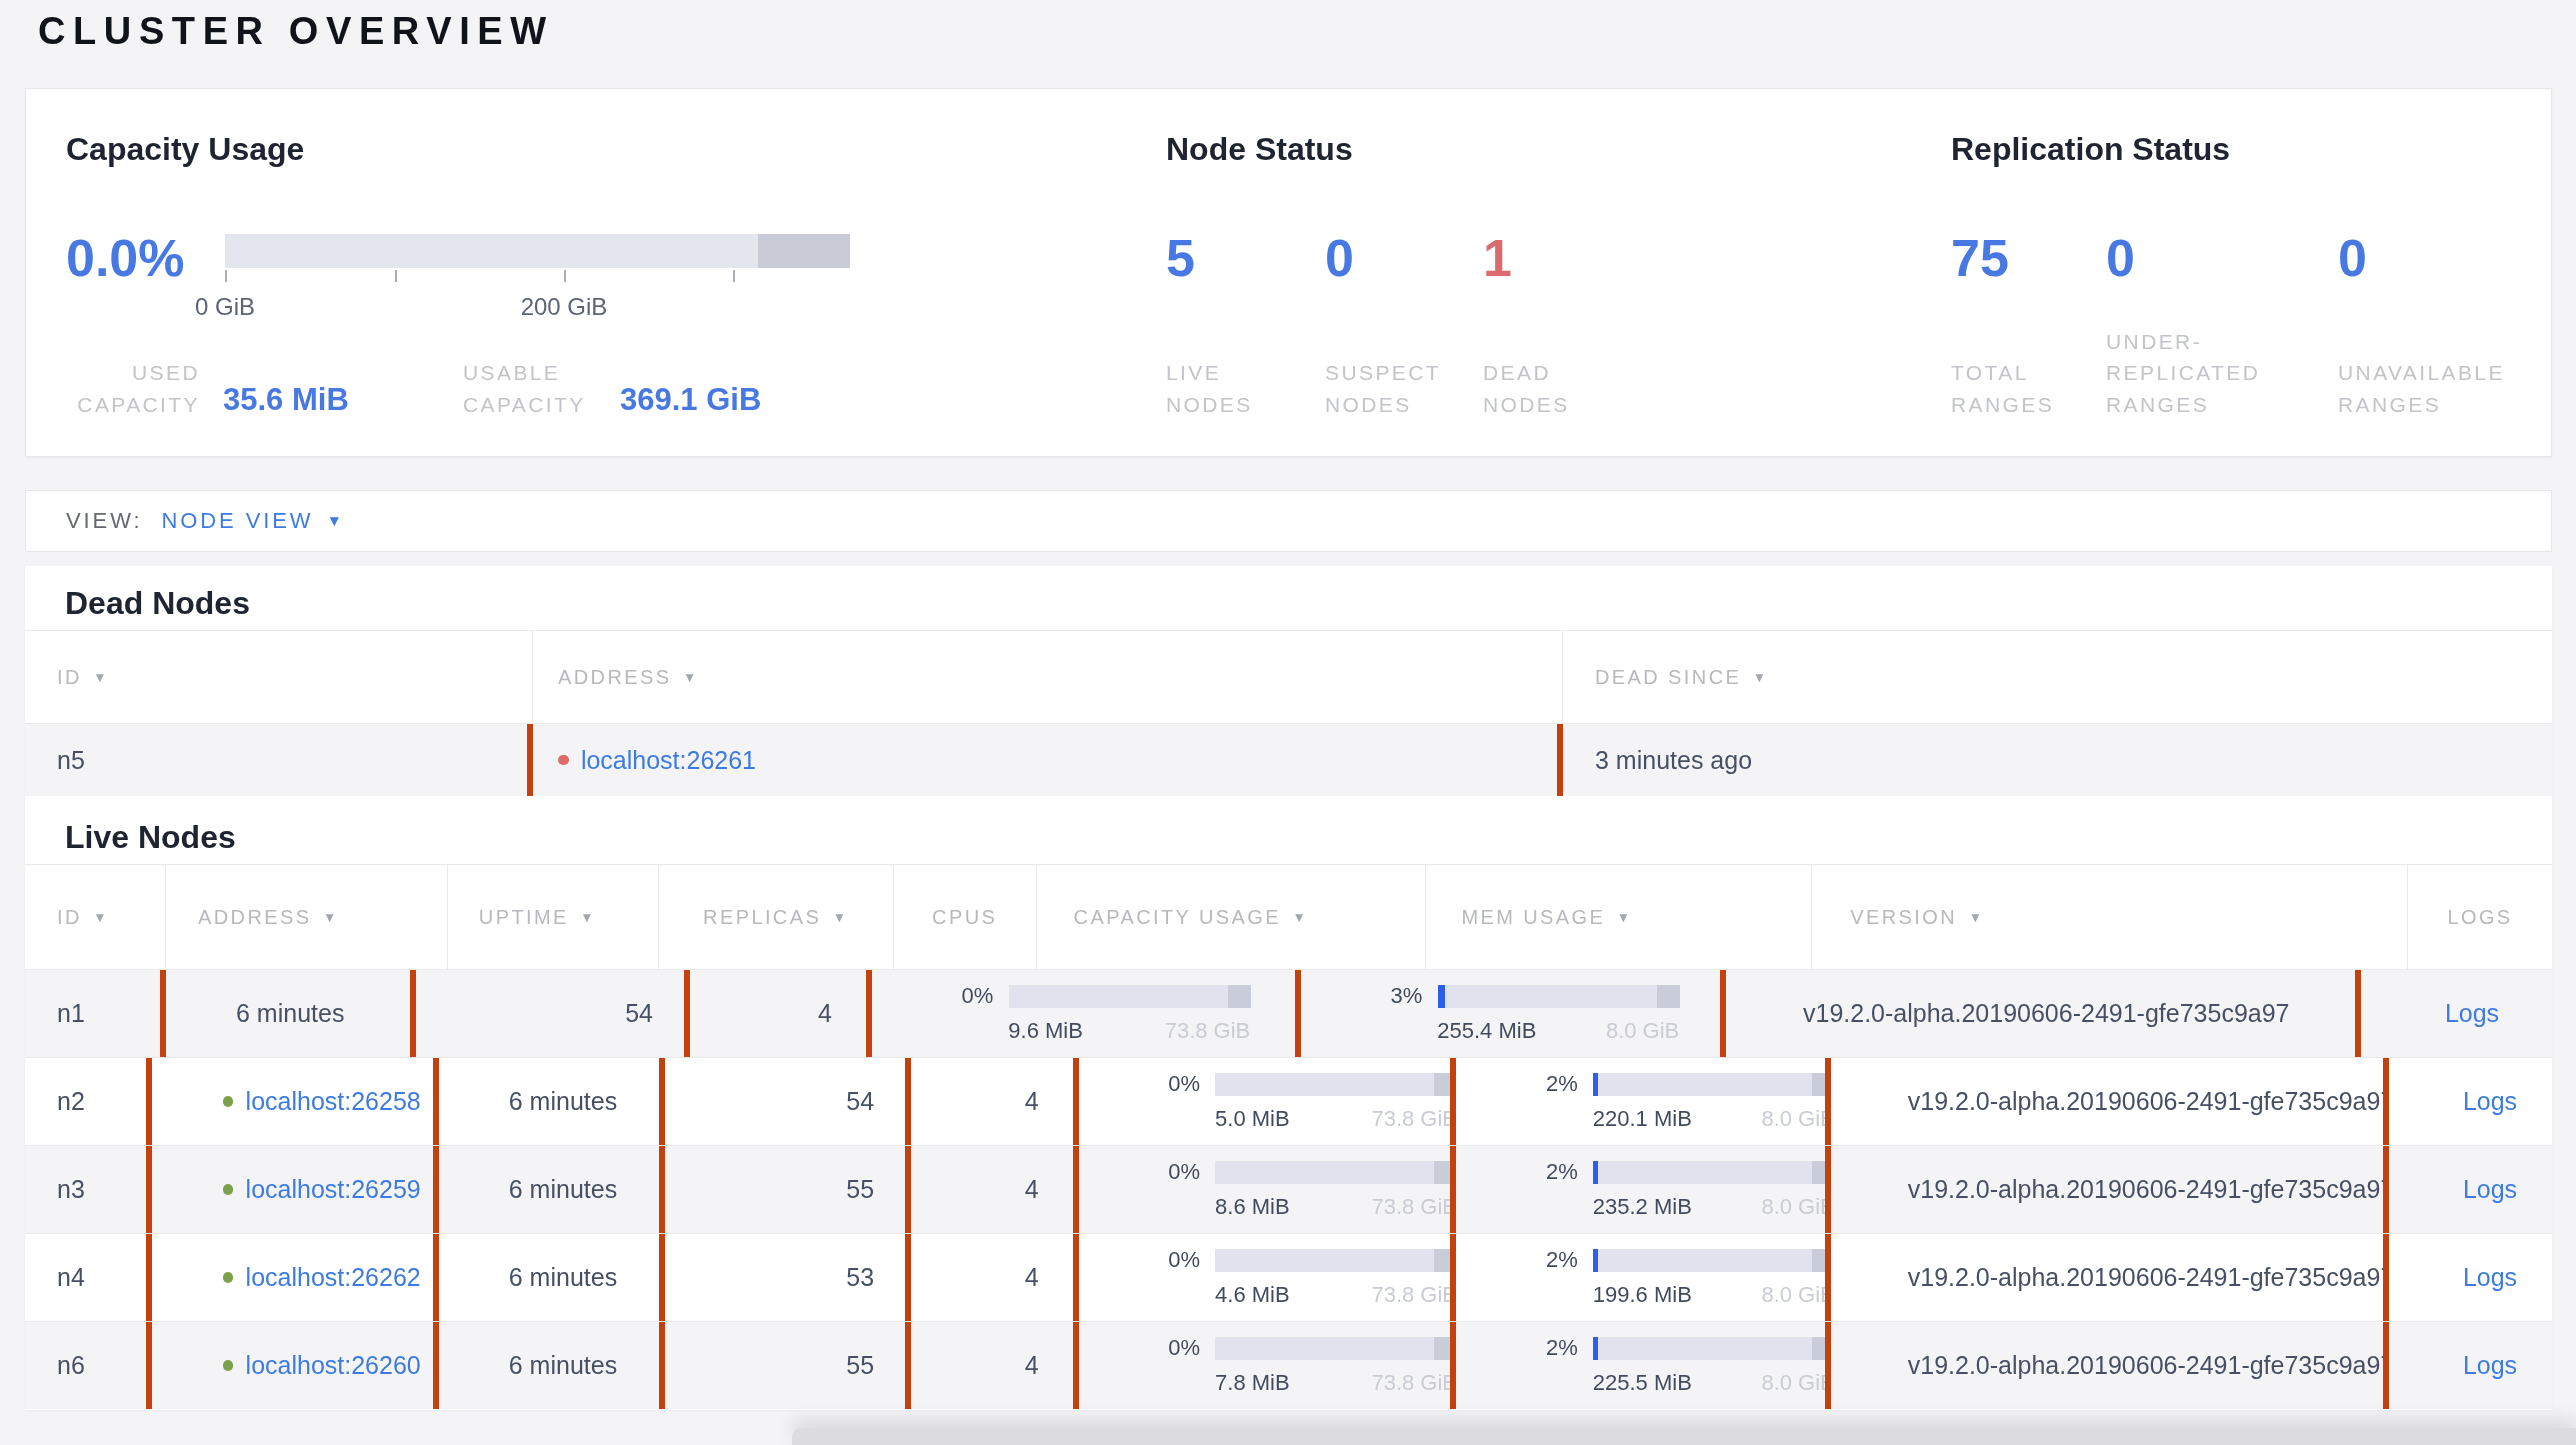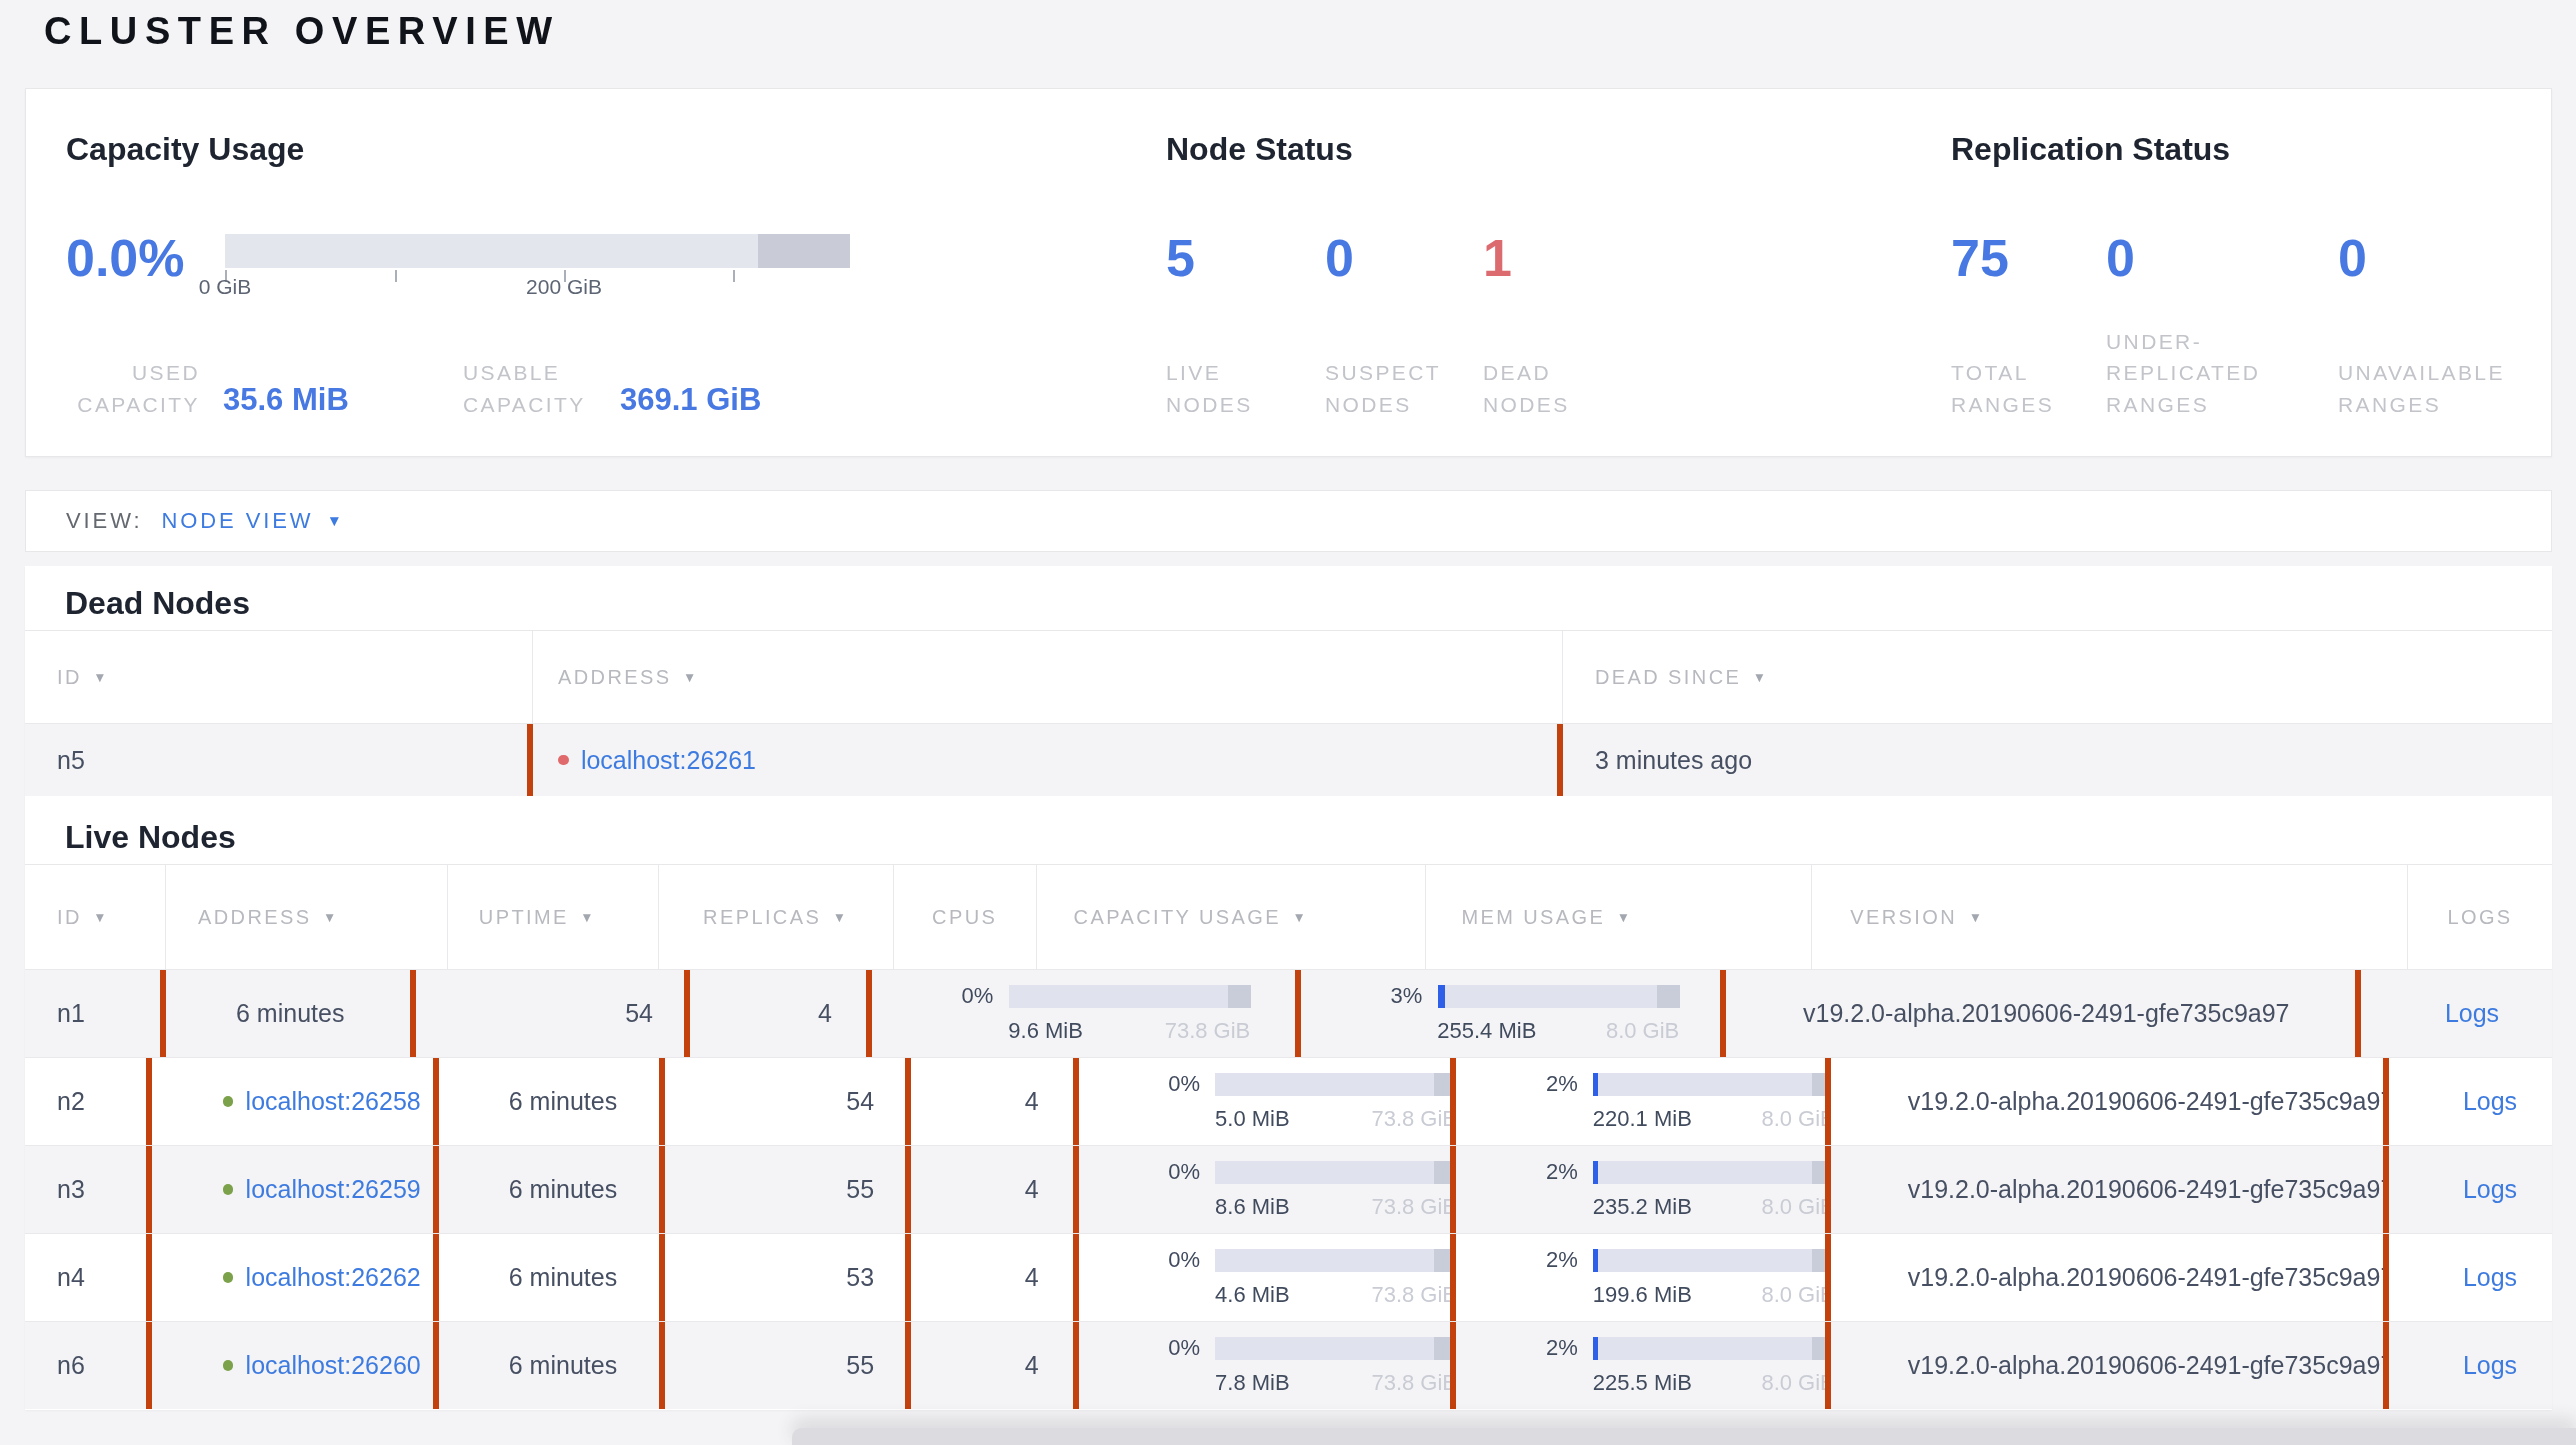--- a/index.html
+++ b/index.html
@@ -1,19 +1,19 @@
 <!DOCTYPE html>
 <html><head>
 <meta charset="utf-8">
 <style>
   html,body{margin:0;padding:0;background:#e9e9ec;}
   #page{position:relative;width:2576px;height:1446px;background:#f4f4f6;
         font-family:"Liberation Sans",sans-serif;overflow:hidden;color:#475063;}
 
-  .page-title{position:absolute;left:44px;top:9.5px;font-size:38px;font-weight:bold;
+  .page-title{position:absolute;left:38px;top:9.5px;font-size:38px;font-weight:bold;
               letter-spacing:7.6px;color:#10131a;text-align:center;}
 
   .card{position:absolute;background:#fff;border:1px solid #e7e7ea;box-sizing:border-box;
         box-shadow:0 1px 1.9px rgba(0,0,0,.04);}
   #card-overview{left:25px;top:88px;width:2527px;height:369px;}
 
   .sec-heading{position:absolute;top:42px;font-size:32px;font-weight:bold;color:#1e2430;}
 
   .bignum{position:absolute;top:143px;font-size:52px;font-weight:bold;color:#4879e2;line-height:1;}
   .bignum.red{color:#dc6b70;}
@@ -23,21 +23,21 @@
 
   .statpair{position:absolute;top:237px;height:94px;display:flex;align-items:flex-end;gap:23px;}
   .statpair .lbl{width:134px;font-size:21px;letter-spacing:2.4px;line-height:31.5px;color:#c2c4ca;}
   .statpair .val{font-size:31px;font-weight:bold;color:#4879e2;padding-bottom:1.9px;white-space:nowrap;}
 
   
   #cap-bar{position:absolute;left:199px;top:145px;width:625px;height:34px;background:#e4e6ee;}
   #cap-bar .reserved{position:absolute;right:0;top:0;height:100%;background:#c9ccd7;}
   #cap-bar .fill{position:absolute;left:0;top:0;height:100%;background:#2e5fe8;}
   .tick{position:absolute;top:181px;width:1.9px;height:12.4px;background:#aaafb9;}
-  .tick-label{position:absolute;top:186px;transform:translateX(-50%);font-size:21px;color:#5d6574;white-space:nowrap;}
+  .tick-label{position:absolute;top:204px;transform:translateX(-50%);font-size:24px;color:#5d6574;white-space:nowrap;}
 
   
   #view-bar{position:absolute;left:25px;top:490px;width:2527px;height:62px;background:#fff;
             border:1px solid #e7e7ea;box-sizing:border-box;display:flex;align-items:center;padding-left:40px;}
   #view-bar .view-label{font-size:22px;letter-spacing:2.9px;color:#64686f;}
   #view-bar .view-selected{font-size:22px;letter-spacing:2.9px;color:#3d7be0;margin-left:19px;cursor:pointer;}
   #view-bar .caret{font-size:15.3px;color:#3d7be0;margin-left:13.4px;}
 
   #card-tables{left:25px;top:566px;width:2527px;height:844px;border:none;box-shadow:0 1px 1.9px rgba(0,0,0,.04);}
 

